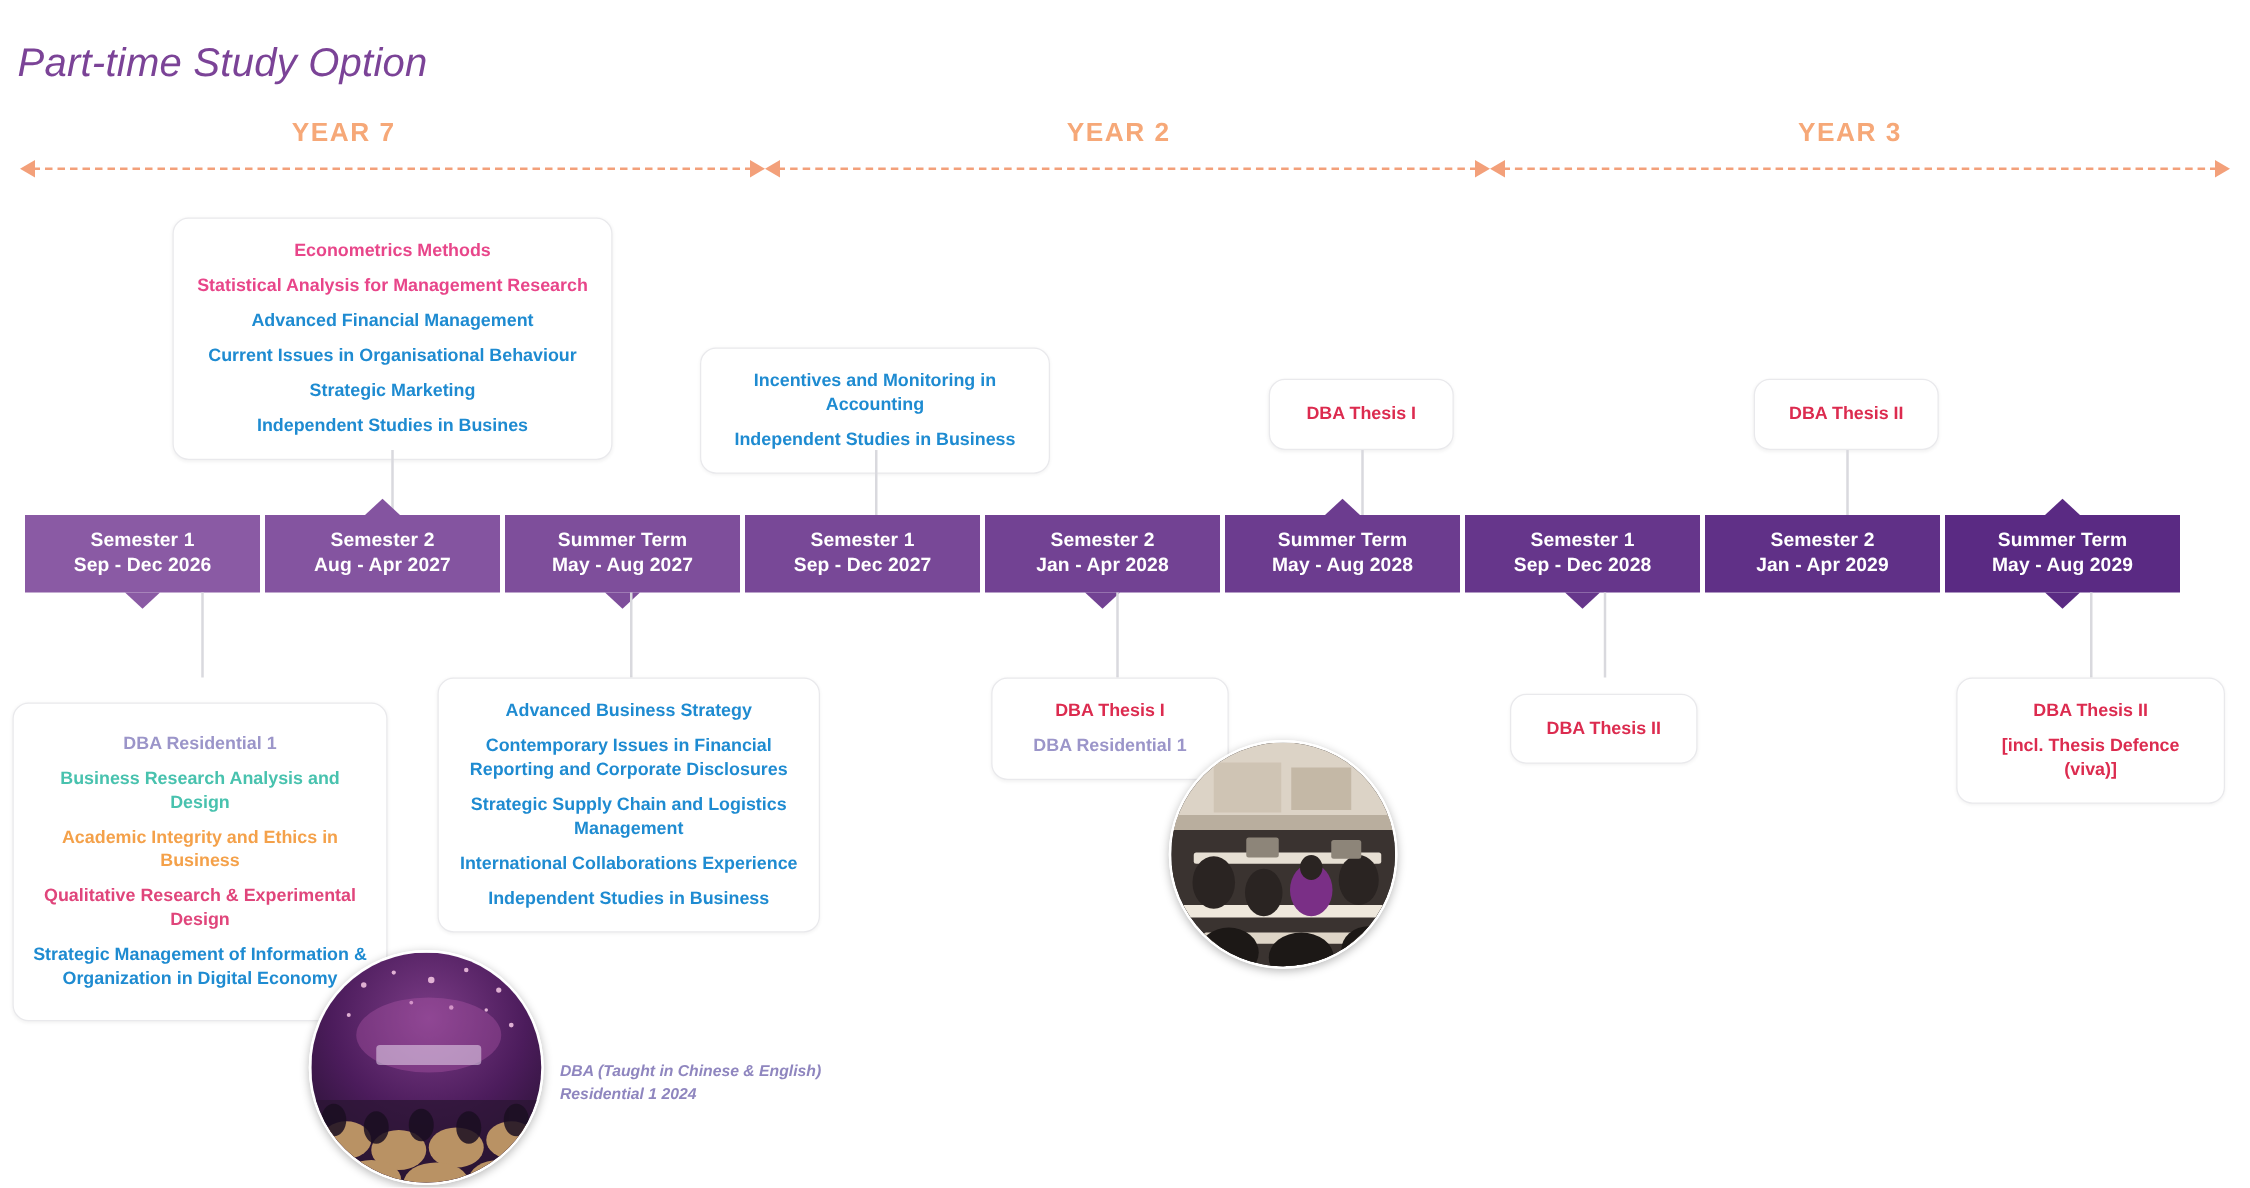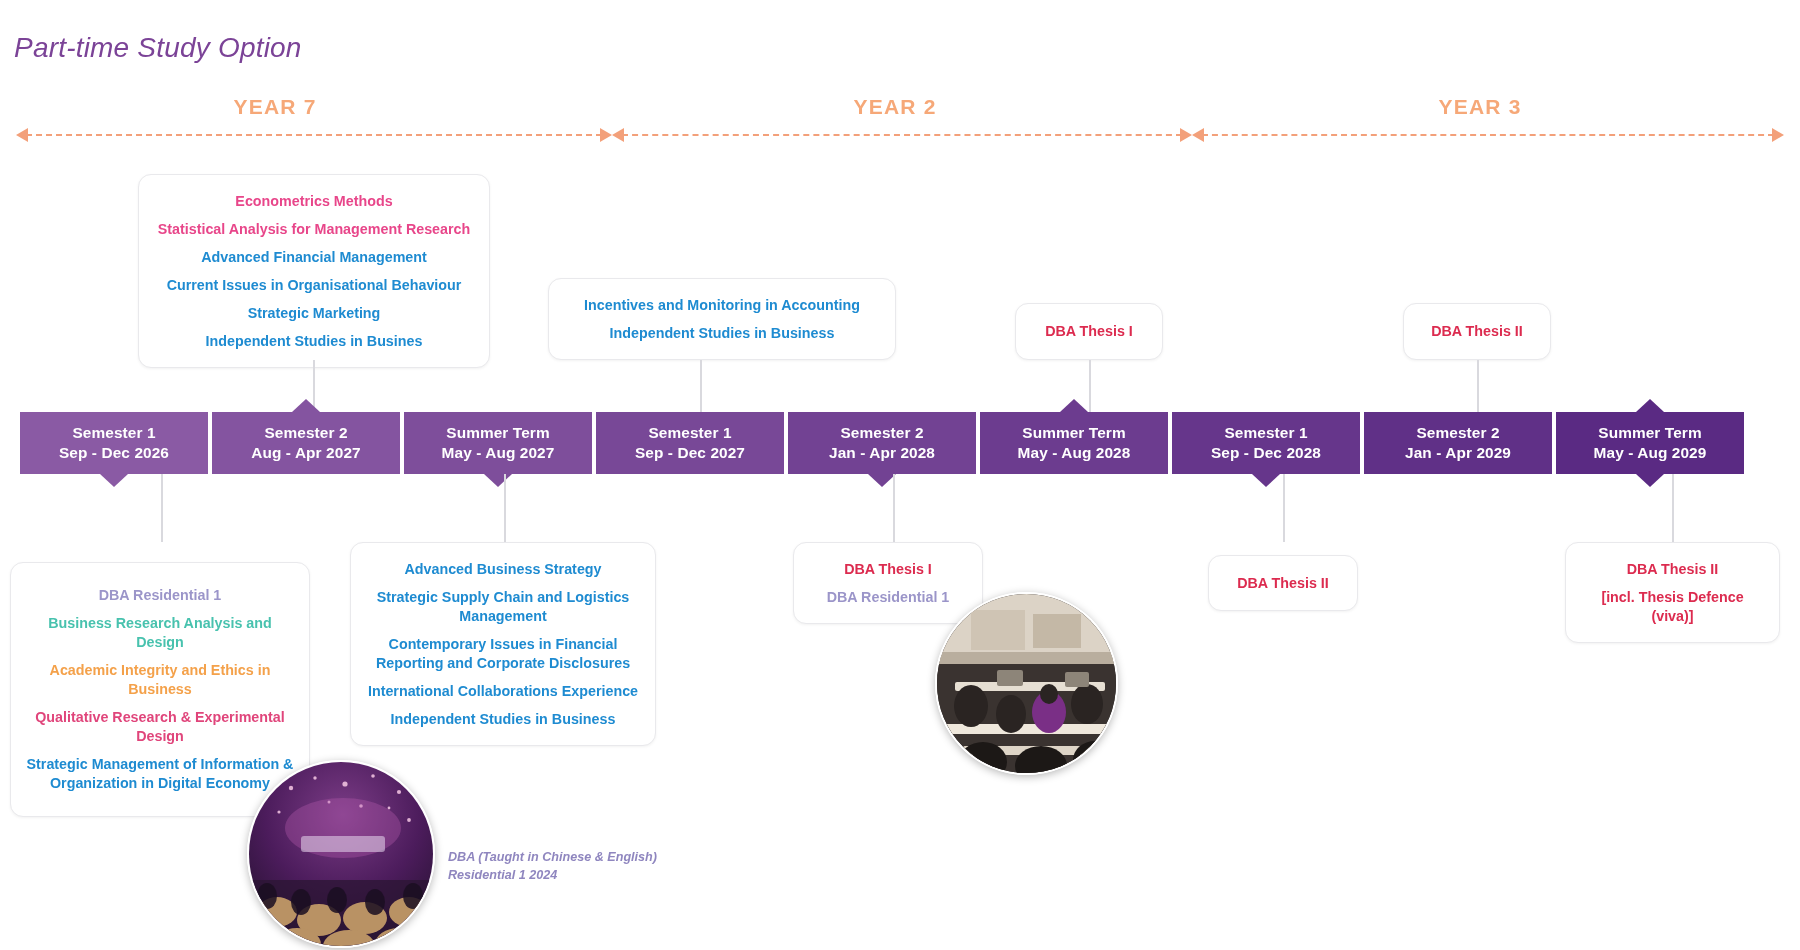--- a/index.html
+++ b/index.html
@@ -7,21 +7,21 @@
     width: 1800px; height: 950px;
     background: #ffffff;
     font-family: "Liberation Sans", sans-serif;
     position: relative;
     overflow: hidden;
   }
   #stage { position: absolute; inset: 0; }
 
   .page-title {
     position: absolute; left: 14px; top: 32px;
-    font-size: 28px; font-style: italic; font-weight: 400;
+    font-size: 32px; font-style: italic; font-weight: 400;
     color: #7b4397; letter-spacing: .2px;
   }
 
   
   .year-label {
     position: absolute; top: 95px;
     font-size: 21px; font-weight: 700; color: #f6a878;
     letter-spacing: 1.2px; text-align: center;
   }
   .year-axis { position: absolute; top: 128px; height: 14px; }
@@ -113,21 +113,21 @@
   <div class="cbox" id="box-a0" style="left:138px;top:174px;width:352px;min-height:193px;">
       <div class="ln" style="color: rgb(232, 70, 138);">Econometrics Methods</div>
       <div class="ln" style="color: rgb(232, 70, 138);">Statistical Analysis for Management Research</div>
       <div class="ln" style="color: rgb(30, 139, 209);">Advanced Financial Management</div>
       <div class="ln" style="color: rgb(30, 139, 209);">Current Issues in Organisational Behaviour</div>
       <div class="ln" style="color: rgb(30, 139, 209);">Strategic Marketing</div>
       <div class="ln" style="color: rgb(30, 139, 209);">Independent Studies in Busines</div>
     </div>
   <div class="stem" style="left:313px;top:360px;height:52px;"></div>
 
-  <div class="cbox" id="box-a1" style="left:548px;top:278px;width:348px;min-height:82px;">
+  <div class="cbox" id="box-a1" style="left:560px;top:278px;width:280px;min-height:82px;">
       <div class="ln" style="color: rgb(30, 139, 209);">Incentives and Monitoring in Accounting</div>
       <div class="ln" style="color: rgb(30, 139, 209);">Independent Studies in Business</div>
     </div>
   <div class="stem" style="left:700px;top:360px;height:52px;"></div>
 
   <div class="cbox" id="box-a2" style="left:1015px;top:303px;width:148px;min-height:57px;">
       <div class="ln" style="color: rgb(220, 43, 79);">DBA Thesis I</div>
     </div>
   <div class="stem" style="left:1089px;top:360px;height:52px;"></div>
 
@@ -189,22 +189,22 @@
       <div class="ln" style="color: rgb(155, 149, 201);">DBA Residential 1</div>
       <div class="ln" style="color: rgb(72, 194, 174);">Business Research Analysis and Design</div>
       <div class="ln" style="color: rgb(244, 161, 74);">Academic Integrity and Ethics in Business</div>
       <div class="ln" style="color: rgb(224, 69, 123);">Qualitative Research &amp; Experimental Design</div>
       <div class="ln" style="color: rgb(30, 139, 209);">Strategic Management of Information &amp; Organization in Digital Economy</div>
     </div>
 
   <div class="stem" style="left:504px;top:474px;height:68px;"></div>
   <div class="cbox" id="box-b1" style="left:350px;top:542px;width:306px;min-height:202px;">
       <div class="ln" style="color: rgb(30, 139, 209);">Advanced Business Strategy</div>
+      <div class="ln" style="color: rgb(30, 139, 209);">Contemporary Issues in Financial Reporting and Corporate Disclosures</div>
       <div class="ln" style="color: rgb(30, 139, 209);">Strategic Supply Chain and Logistics Management</div>
-      <div class="ln" style="color: rgb(30, 139, 209);">Contemporary Issues in Financial Reporting and Corporate Disclosures</div>
       <div class="ln" style="color: rgb(30, 139, 209);">International Collaborations Experience</div>
       <div class="ln" style="color: rgb(30, 139, 209);">Independent Studies in Business</div>
     </div>
 
   <div class="stem" style="left:893px;top:474px;height:68px;"></div>
   <div class="cbox" id="box-b2" style="left:793px;top:542px;width:190px;min-height:80px;">
       <div class="ln" style="color: rgb(220, 43, 79);">DBA Thesis I</div>
       <div class="ln" style="color: rgb(155, 149, 201);">DBA Residential 1</div>
     </div>
 

